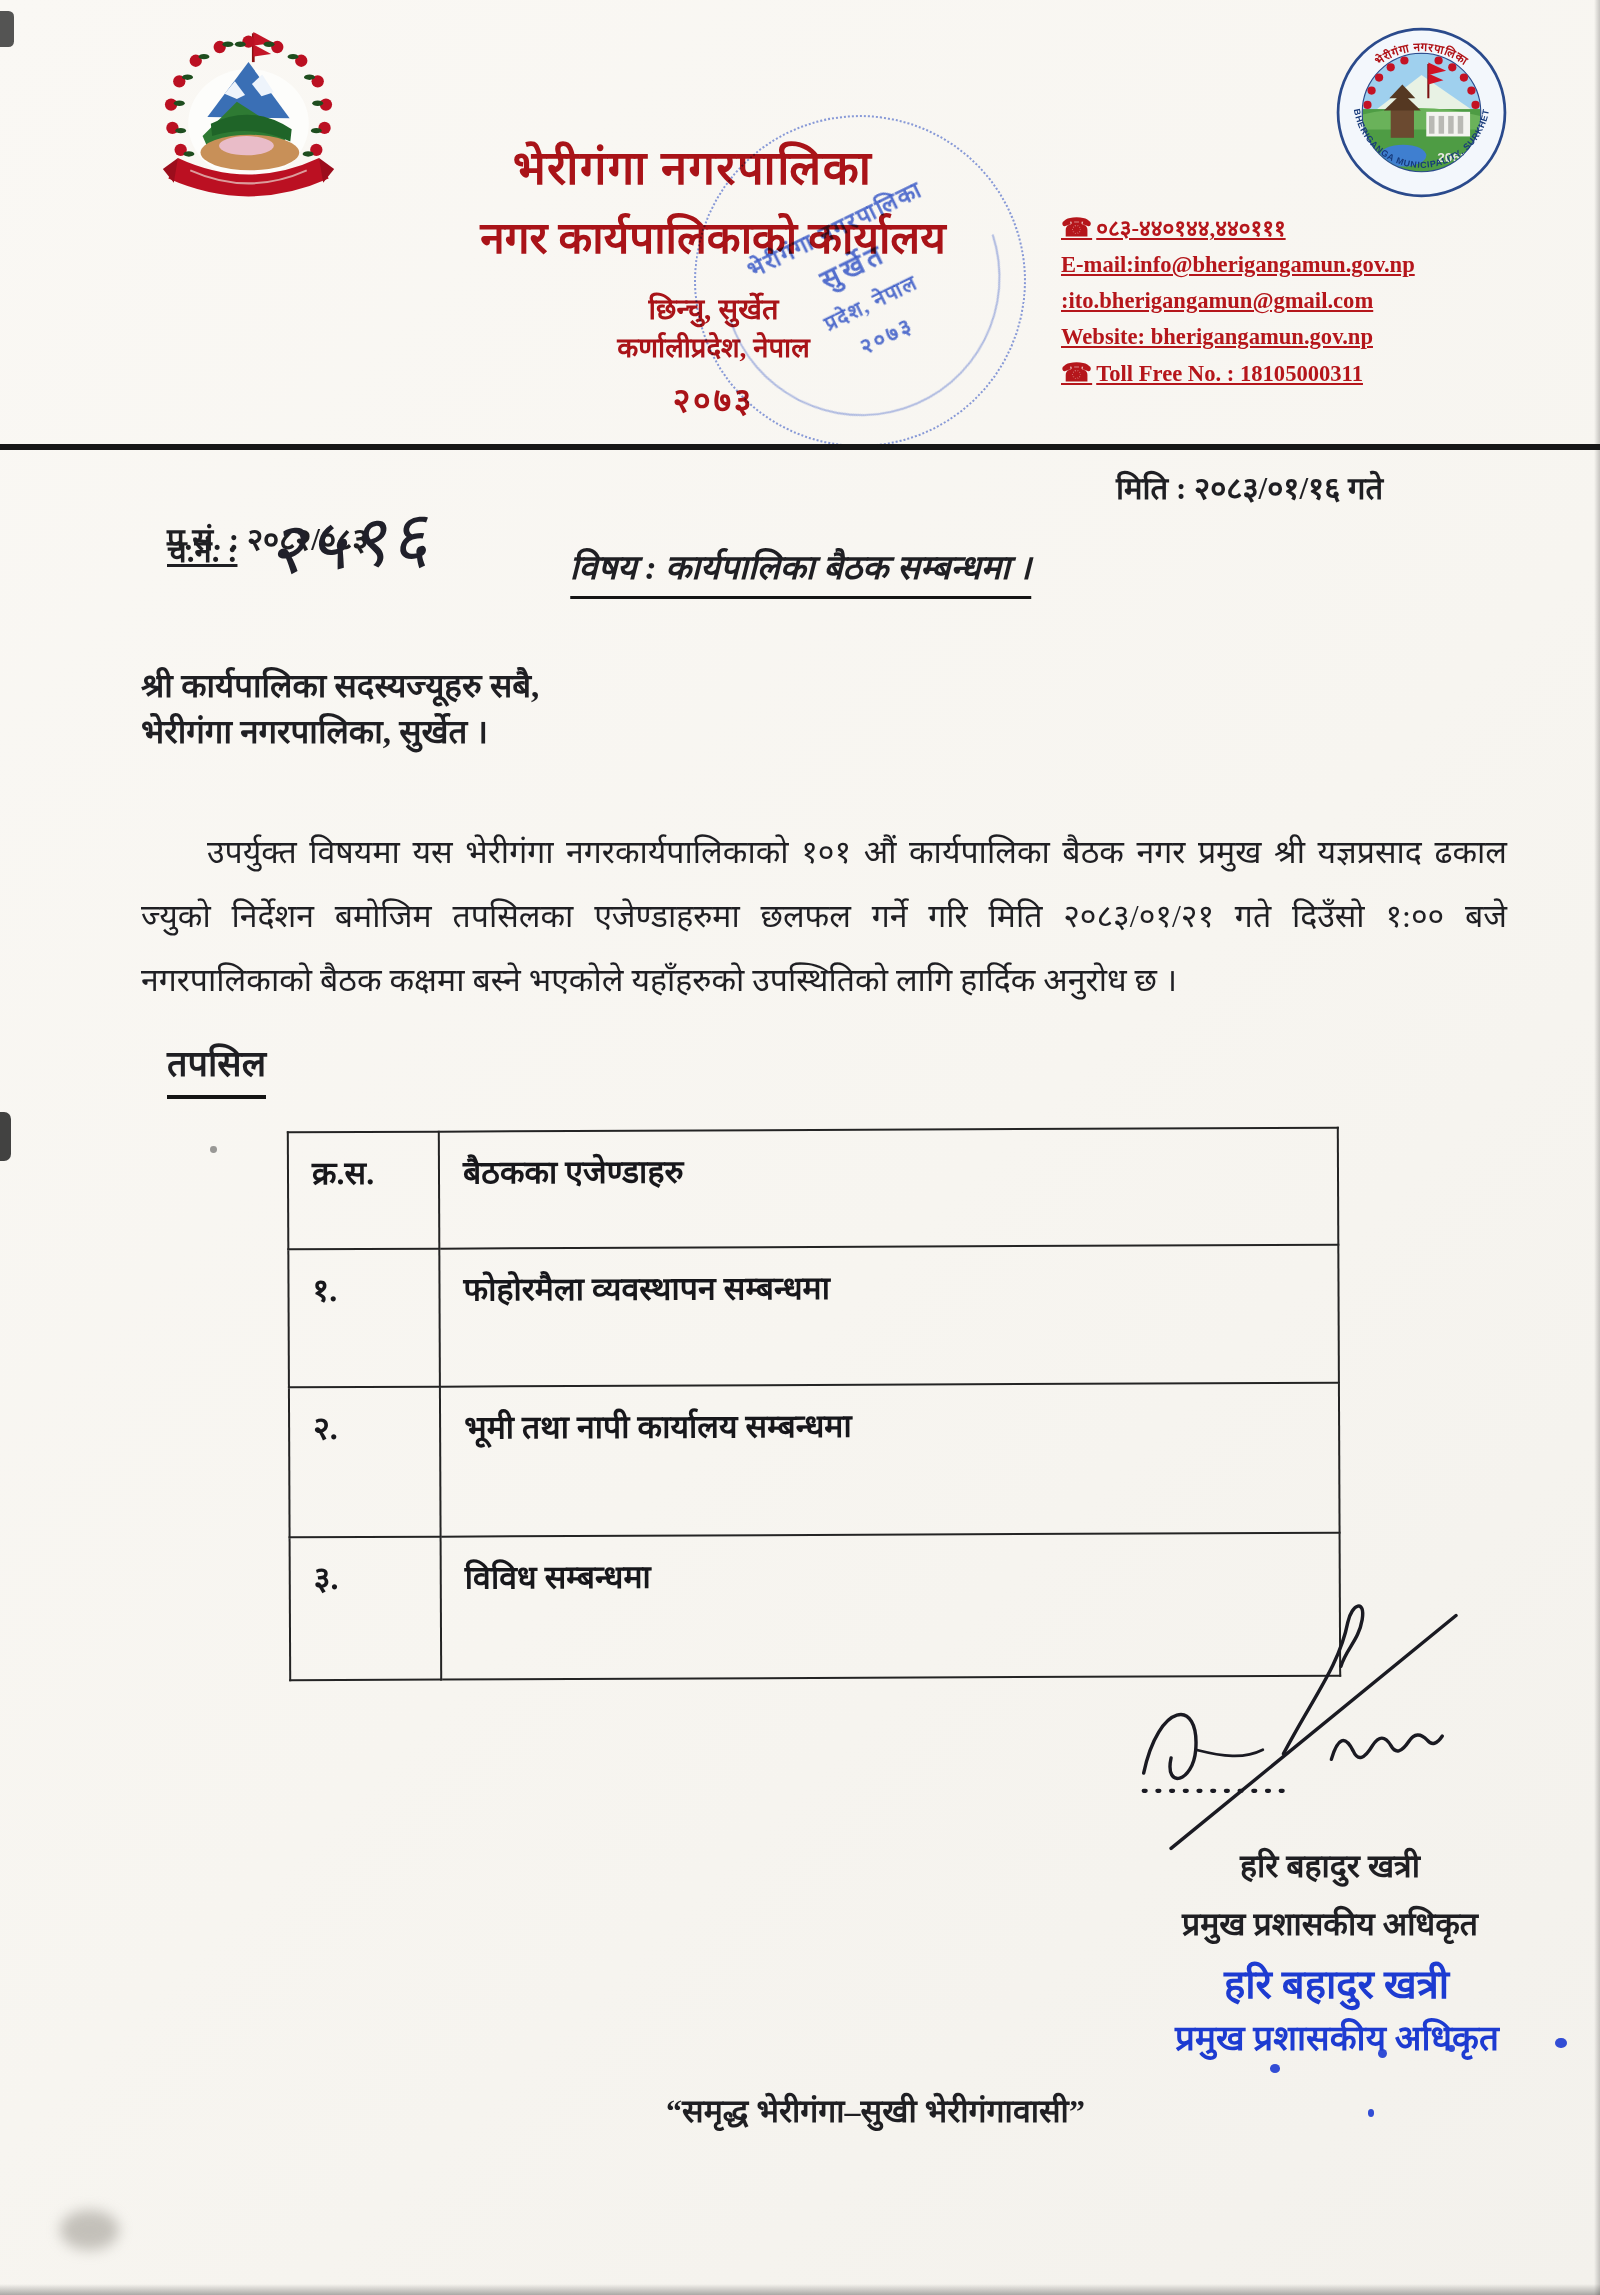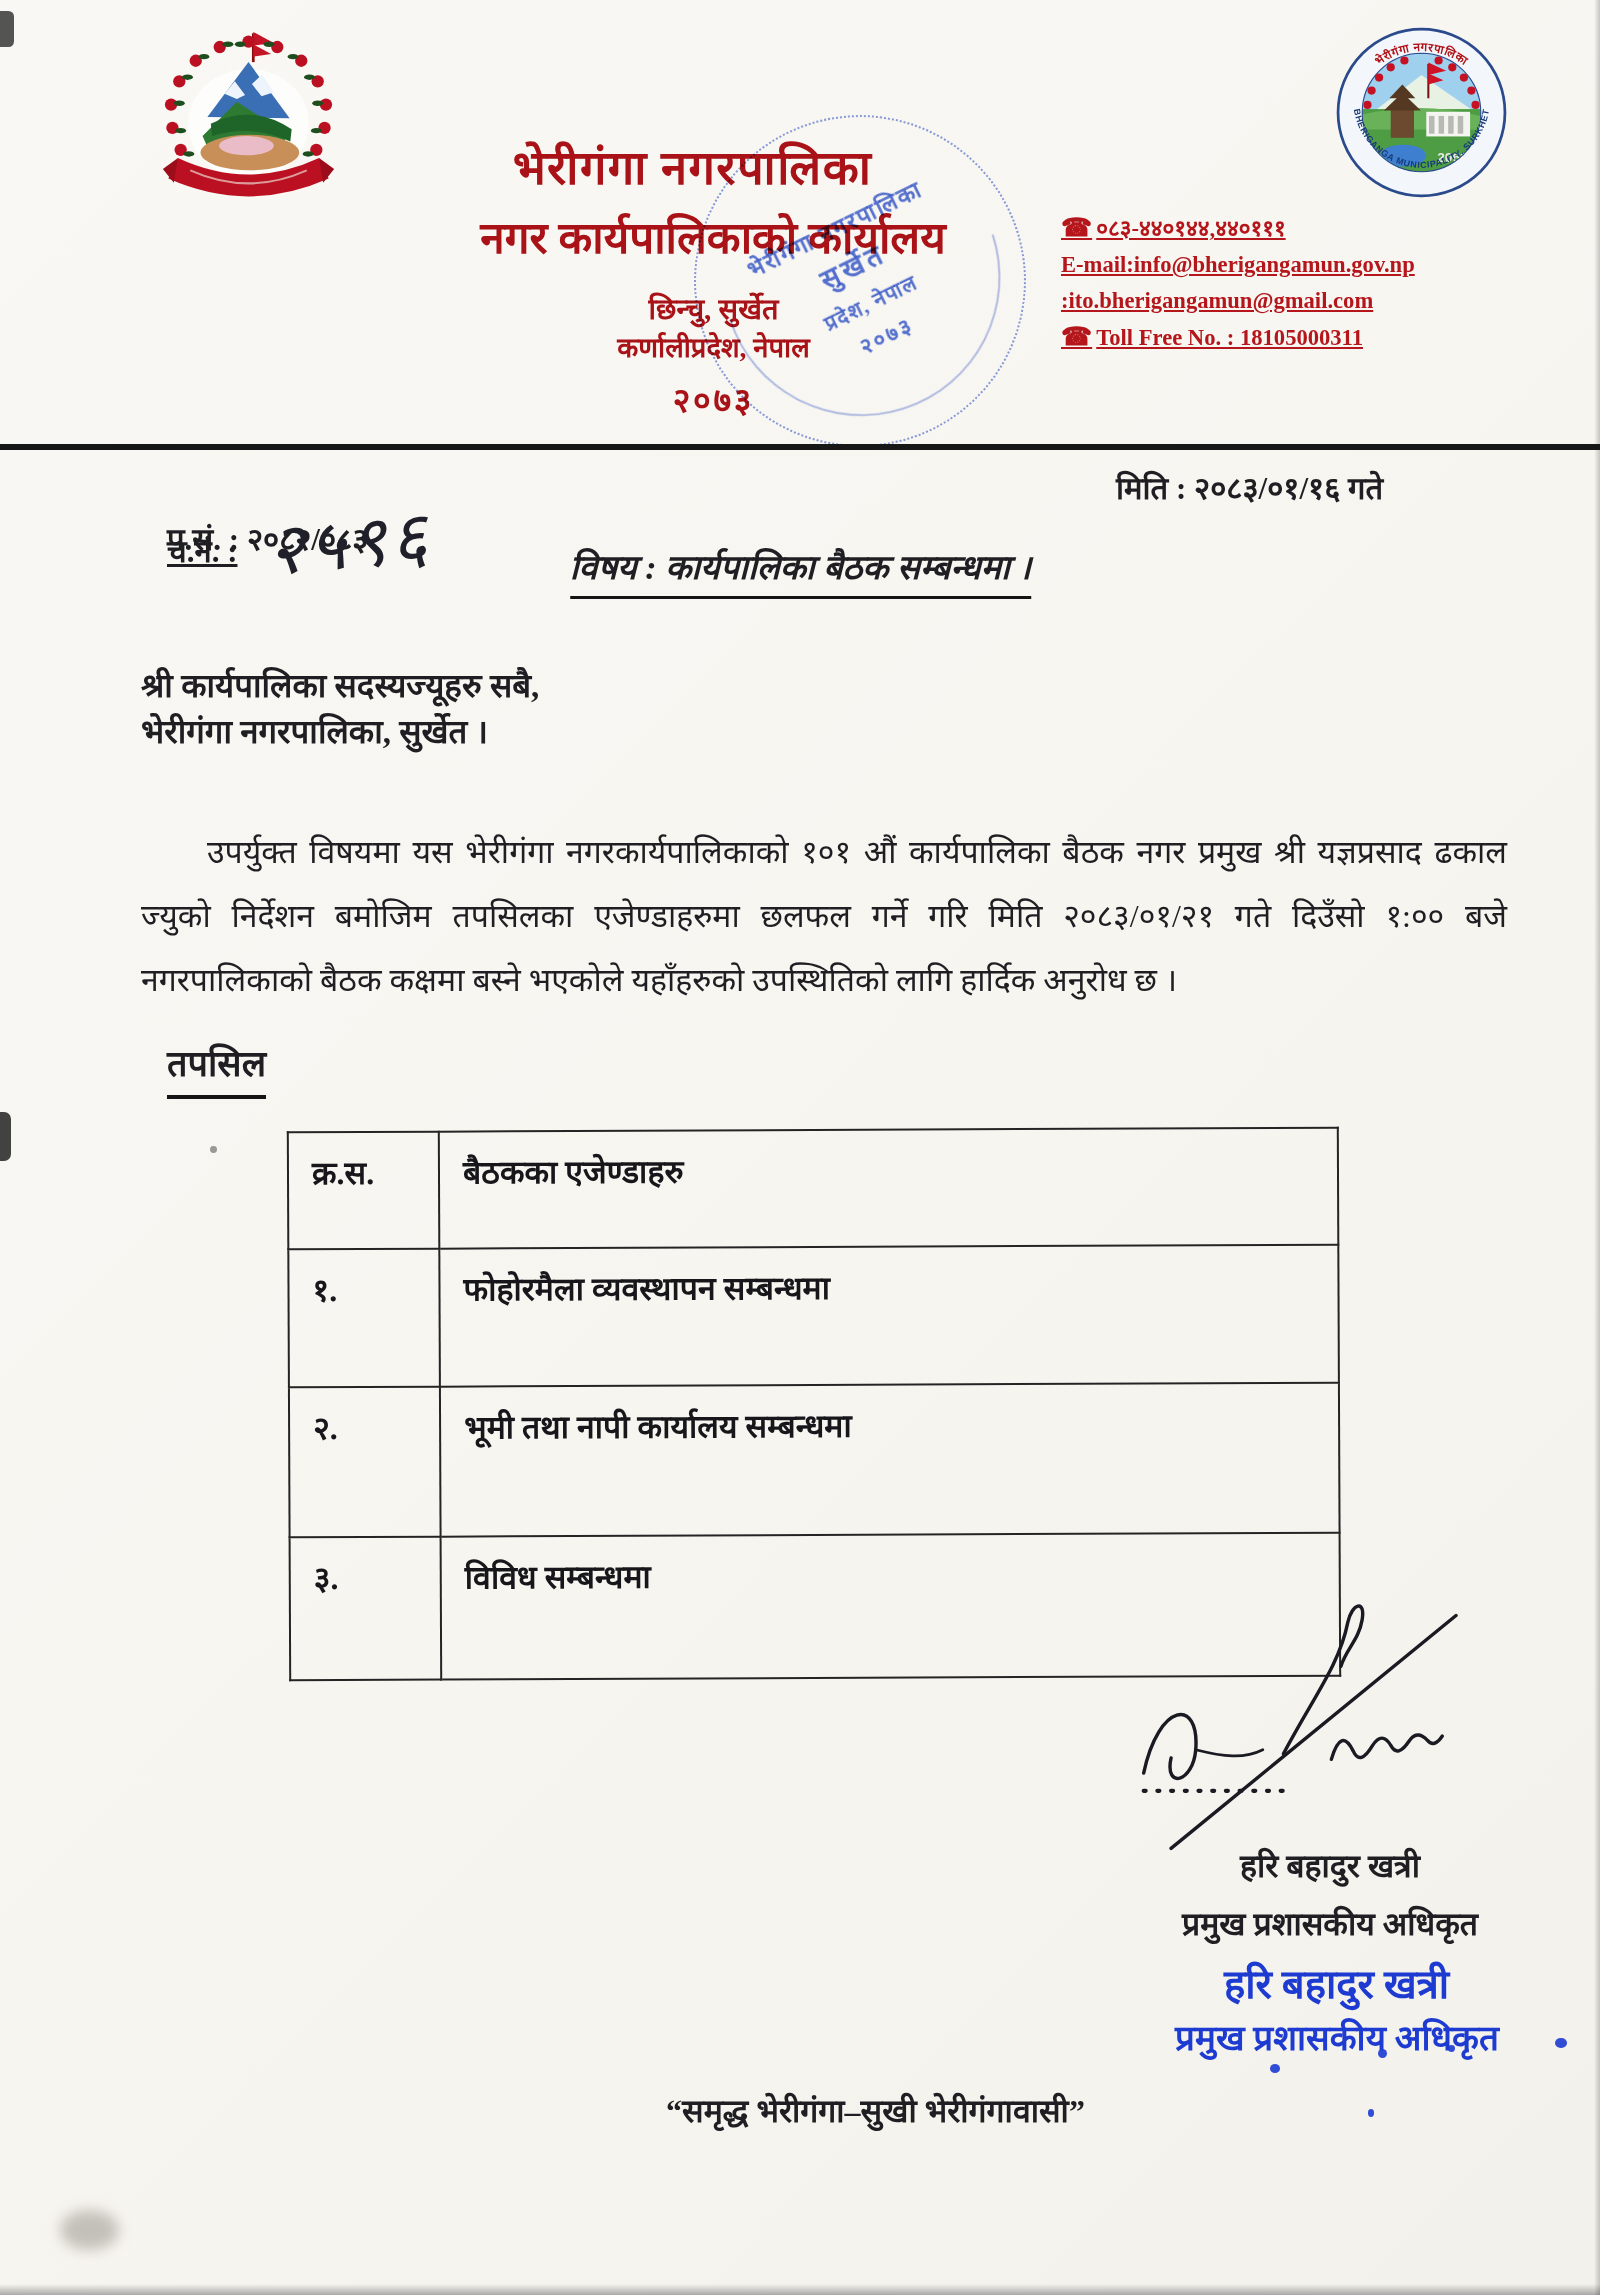--- a/index.html
+++ b/index.html
@@ -223,20 +223,21 @@
     </text>
     <text font-size="13" font-weight="bold" fill="#173a7a" letter-spacing="1" font-family="Liberation Sans, sans-serif">
       <textPath href="#arcBot" startOffset="50%" text-anchor="middle">BHERIGANGA MUNICIPALITY, SURKHET</textPath>
     </text>
   </svg>
 
   <div class="abs contact">
     <div class="line"><span class="phone-glyph">☎</span><span>०८३-४४०१४४,४४०१११</span></div>
     <div class="line">E-mail:info@bherigangamun.gov.np</div>
     <div class="line">:ito.bherigangamun@gmail.com</div>
+    <div class="line">Website: bherigangamun.gov.np</div>
     <div class="line"><span class="phone-glyph">☎</span><span>Toll Free No. : 18105000311</span></div>
   </div>
 
   <div class="abs header-stamp">
     <div class="arc"></div>
     <div class="inner">
       <div class="s1">भेरीगंगा नगरपालिका</div>
       <div class="s2">सुर्खेत</div>
       <div class="s3">प्रदेश, नेपाल</div>
       <div class="s4">२०७३</div>

